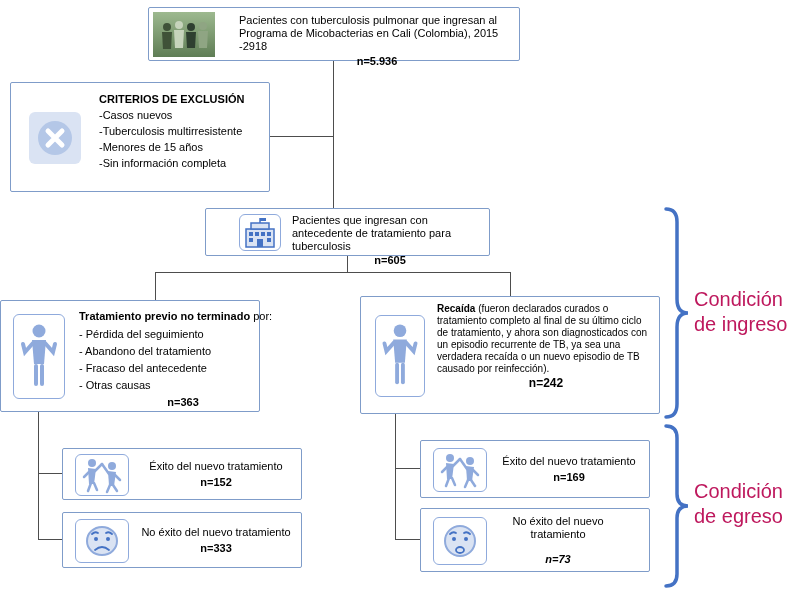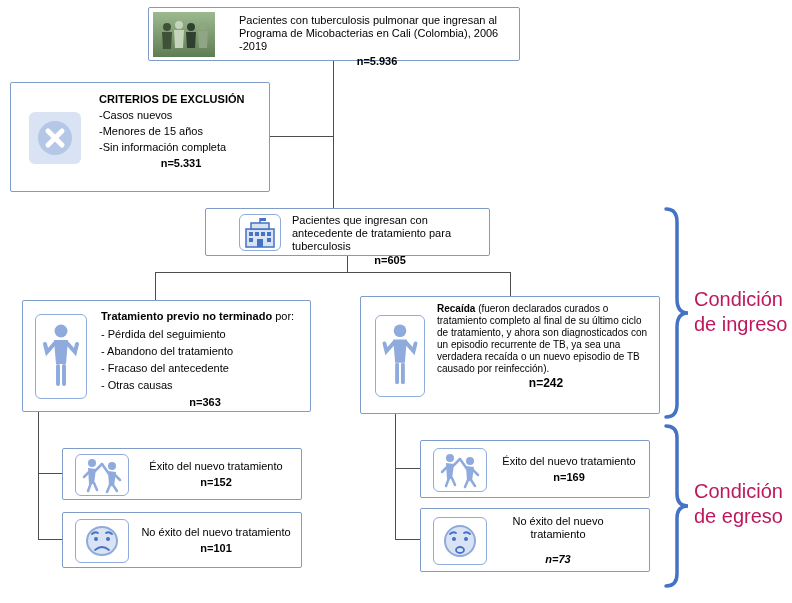--- a/index.html
+++ b/index.html
@@ -54,37 +54,37 @@
       <g fill="#2f4030">
           <circle cx="38" cy="15" r="4"></circle>
           <path d="M33 20 h10 l-1 16 h-8 z"></path>
         </g>
       <g fill="#8fa583">
           <circle cx="50" cy="14" r="4"></circle>
           <path d="M45 19 h10 l-1 17 h-8 z"></path>
         </g>
     </svg>
     <div style="position:absolute;left:90px;top:6px;width:276px;">
-      <div class="txt">Pacientes con tuberculosis pulmonar que ingresan al Programa de Micobacterias en Cali (Colombia), 2006 -2019</div>
+      <div class="txt">Pacientes con tuberculosis pulmonar que ingresan al Programa de Micobacterias en Cali (Colombia), 2015 -2918</div>
       <div class="txt n" style="margin-top:2px;">n=5.936</div>
     </div>
   </div>
 
   <div class="box" style="left:10px;top:82px;width:260px;height:110px;">
     <svg style="position:absolute;left:18px;top:29px;" width="52" height="52" viewBox="0 0 52 52">
       <rect width="52" height="52" rx="6" fill="#dae3f3"></rect>
       <circle cx="26" cy="26" r="17" fill="#b4c7e7"></circle>
       <path d="M19 19 L33 33 M33 19 L19 33" stroke="#fff" stroke-width="5" stroke-linecap="round"></path>
     </svg>
     <div style="position:absolute;left:88px;top:9px;width:164px;">
       <div class="txt bold" style="line-height:15px;">CRITERIOS DE EXCLUSIÓN</div>
       <div class="txt" style="line-height:16px;">-Casos nuevos</div>
+      <div class="txt" style="line-height:16px;">-Tuberculosis multirresistente</div>
       <div class="txt" style="line-height:16px;">-Menores de 15 años</div>
       <div class="txt" style="line-height:16px;">-Sin información completa</div>
-      <div class="txt n" style="margin-top:2px;">n=5.331</div>
     </div>
   </div>
 
   <div class="box" style="left:205px;top:208px;width:285px;height:48px;">
     <div class="icon-frame" style="left:33px;top:5px;width:42px;height:37px;">
       <svg width="34" height="32" viewBox="0 0 34 32">
         <g stroke="#4472c4" fill="#dae3f3" stroke-width="1.5">
           <rect x="3" y="12" width="28" height="18"></rect>
           <rect x="8" y="6" width="18" height="6"></rect>
         </g>
@@ -100,21 +100,21 @@
           <rect x="14" y="22" width="6" height="8"></rect>
         </g>
       </svg>
     </div>
     <div style="position:absolute;left:86px;top:5px;width:196px;">
       <div class="txt">Pacientes que ingresan con antecedente de tratamiento para tuberculosis</div>
       <div class="txt n" style="margin-top:1px;">n=605</div>
     </div>
   </div>
 
-  <div class="box" style="left:22px;top:300px;width:289px;height:112px;">
+  <div class="box" style="left:0;top:300px;width:260px;height:112px;">
     <div class="icon-frame" style="left:12px;top:13px;width:52px;height:85px;">
       <svg width="40" height="70" viewBox="0 0 40 70">
         <g fill="#8faadc">
           <circle cx="20" cy="9" r="6.5"></circle>
           <path d="M13 18 h14 l-2 24 h-10 z"></path>
           <rect x="15" y="42" width="4" height="22" rx="2"></rect>
           <rect x="21" y="42" width="4" height="22" rx="2"></rect>
         </g>
         <g stroke="#8faadc" stroke-width="4" stroke-linecap="round" fill="none">
           <path d="M14 21 L6 30 L4 22"></path>
@@ -194,21 +194,21 @@
           </g>
         <g stroke="#4472c4" stroke-width="1.8" fill="none" stroke-linecap="round">
           <path d="M13 10 q3 -3 6 -1"></path>
             <path d="M27 9 q3 -2 6 1"></path>
           <path d="M16 26 q7 -6 14 0"></path>
         </g>
       </svg>
     </div>
     <div style="position:absolute;left:72px;top:0;width:162px;height:100%;display:flex;flex-direction:column;justify-content:center;align-items:center;">
       <div class="txt">No éxito del nuevo tratamiento</div>
-      <div class="txt n" style="margin-top:3px;">n=101</div>
+      <div class="txt n" style="margin-top:3px;">n=333</div>
     </div>
   </div>
 
   <div class="box" style="left:420px;top:440px;width:230px;height:58px;">
     <div class="icon-frame" style="left:12px;top:7px;width:54px;height:44px;">
       <svg width="46" height="38" viewBox="0 0 46 38">
         <g stroke="#8faadc" stroke-width="2.5" stroke-linecap="round" fill="none">
           <path d="M16 15 L23 8"></path>
             <path d="M10 16 L5 21"></path>
           <path d="M12 27 L9 35"></path>

